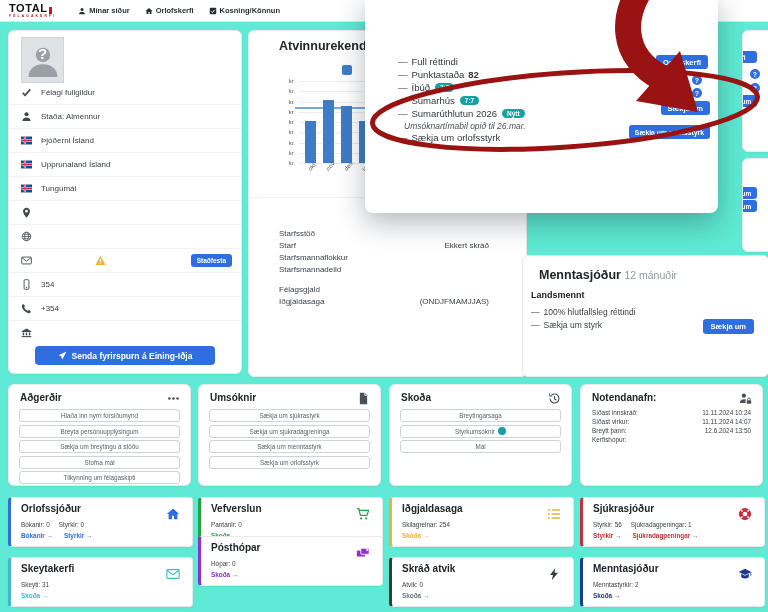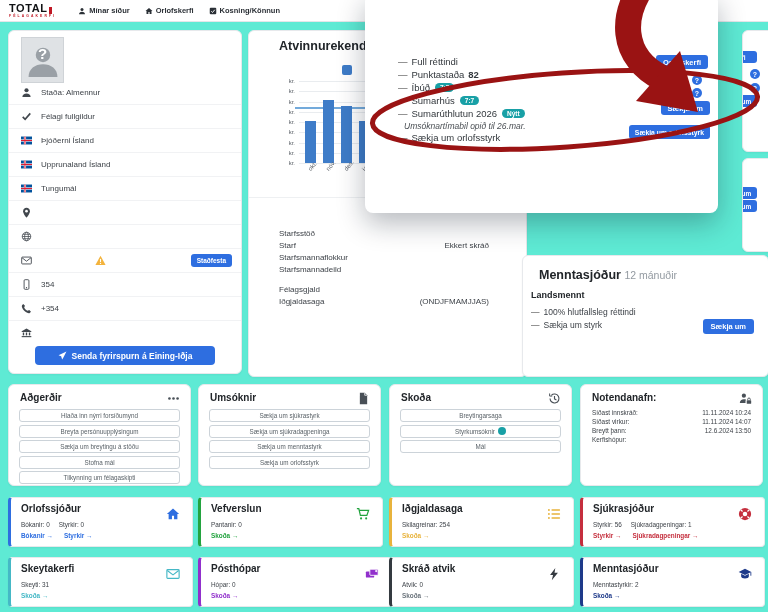--- a/index.html
+++ b/index.html
@@ -153,34 +153,34 @@
     <div class="avatar">
       <svg viewBox="0 0 16 16" fill="#9aa0a6">
           <circle cx="8" cy="5.6" r="3.4"></circle>
           <path d="M1.2 16c0-3.8 3-6 6.8-6s6.8 2.2 6.8 6z"></path>
         </svg>
       <span class="avatar-q">?</span>
     </div>
     <div class="prows" id="profile-rows">
         <div class="prow">
           <span class="ic">
+            <svg viewBox="0 0 16 16" fill="none" stroke="currentColor" stroke-width="2.4">
+              <path d="M2.5 8.5l3.5 3.5 7.5-8.5"></path>
+            </svg>
+          </span>
+          <span>Félagi fullgildur</span>
+        </div>
+        <div class="prow">
+          <span class="ic">
             <svg viewBox="0 0 16 16" fill="currentColor">
               <circle cx="8" cy="4.8" r="3"></circle>
               <path d="M2 14.5c0-3.4 2.7-5.2 6-5.2s6 1.8 6 5.2z"></path>
             </svg>
           </span>
           <span>Staða: Almennur</span>
-        </div>
-        <div class="prow">
-          <span class="ic">
-            <svg viewBox="0 0 16 16" fill="none" stroke="currentColor" stroke-width="2.4">
-              <path d="M2.5 8.5l3.5 3.5 7.5-8.5"></path>
-            </svg>
-          </span>
-          <span>Félagi fullgildur</span>
         </div>
         <div class="prow">
           <span class="ic">
             <svg viewBox="0 0 25 18">
               <rect width="25" height="18" fill="#02529C"></rect>
               <rect x="6.5" width="5" height="18" fill="#fff"></rect>
               <rect y="6.5" width="25" height="5" fill="#fff"></rect>
               <rect x="7.75" width="2.5" height="18" fill="#DC1E35"></rect>
               <rect y="7.75" width="25" height="2.5" fill="#DC1E35"></rect>
             </svg>
@@ -582,21 +582,21 @@
         <div class="scard-title">Skeytakerfi</div>
         <span class="ic scard-icon" style="color: rgb(69, 184, 198);">
           <svg viewBox="0 0 16 16" fill="none" stroke="currentColor" stroke-width="1.3">
             <rect x="1" y="3" width="14" height="10" rx="1"></rect>
             <path d="M1.5 4l6.5 5 6.5-5"></path>
           </svg>
         </span>
         <div class="sstats"><span>Skeyti: 31</span></div>
         <div class="slinks"><span class="slink" style="color: rgb(69, 184, 198);">Skoða →</span></div>
       </div>
-      <div class="card scard" style="left: 198px; top: 557px; width: 181px; border-left-color: rgb(145, 48, 204); padding-left: 9px;">
+      <div class="card scard" style="left: 198px; top: 536px; width: 181px; border-left-color: rgb(145, 48, 204);">
         <div class="scard-title">Pósthópar</div>
         <span class="ic scard-icon" style="color: rgb(145, 48, 204);">
           <svg viewBox="0 0 16 16" fill="currentColor">
             <rect x="1" y="5" width="9.5" height="7" rx="1"></rect>
             <rect x="5.5" y="2.5" width="9.5" height="7" rx="1" stroke="#fff" stroke-width="1"></rect>
             <circle cx="12.8" cy="4.6" r="1.3" fill="#fff" opacity=".9"></circle>
           </svg>
         </span>
         <div class="sstats"><span>Hópar: 0</span></div>
         <div class="slinks"><span class="slink" style="color: rgb(145, 48, 204);">Skoða →</span></div>

